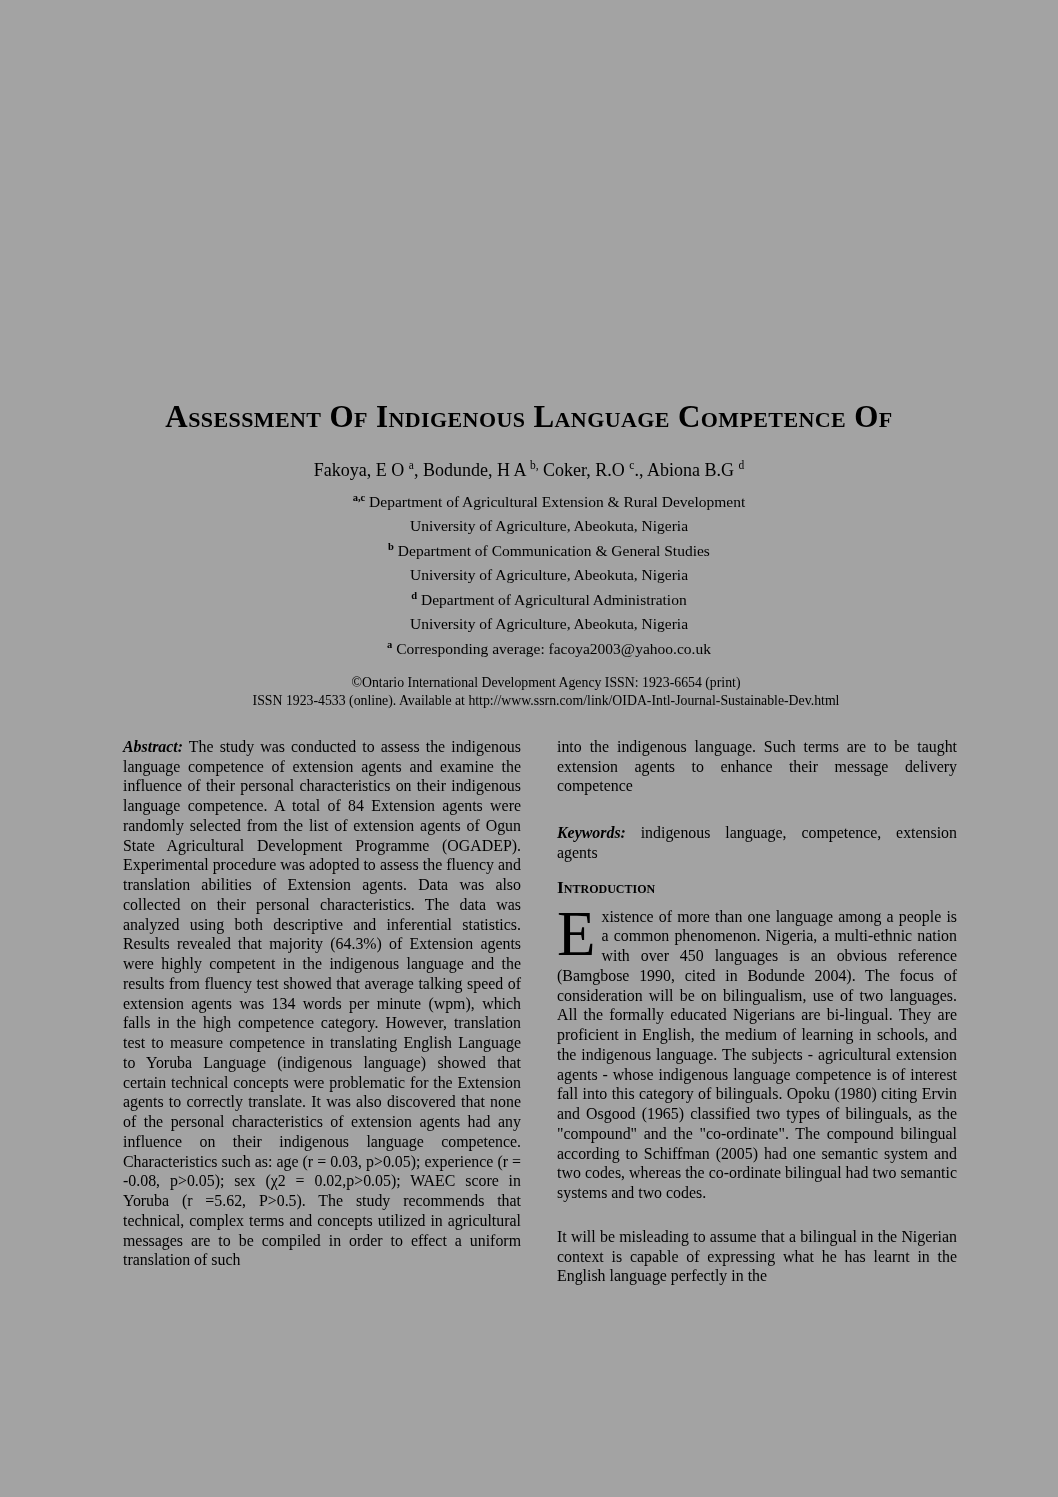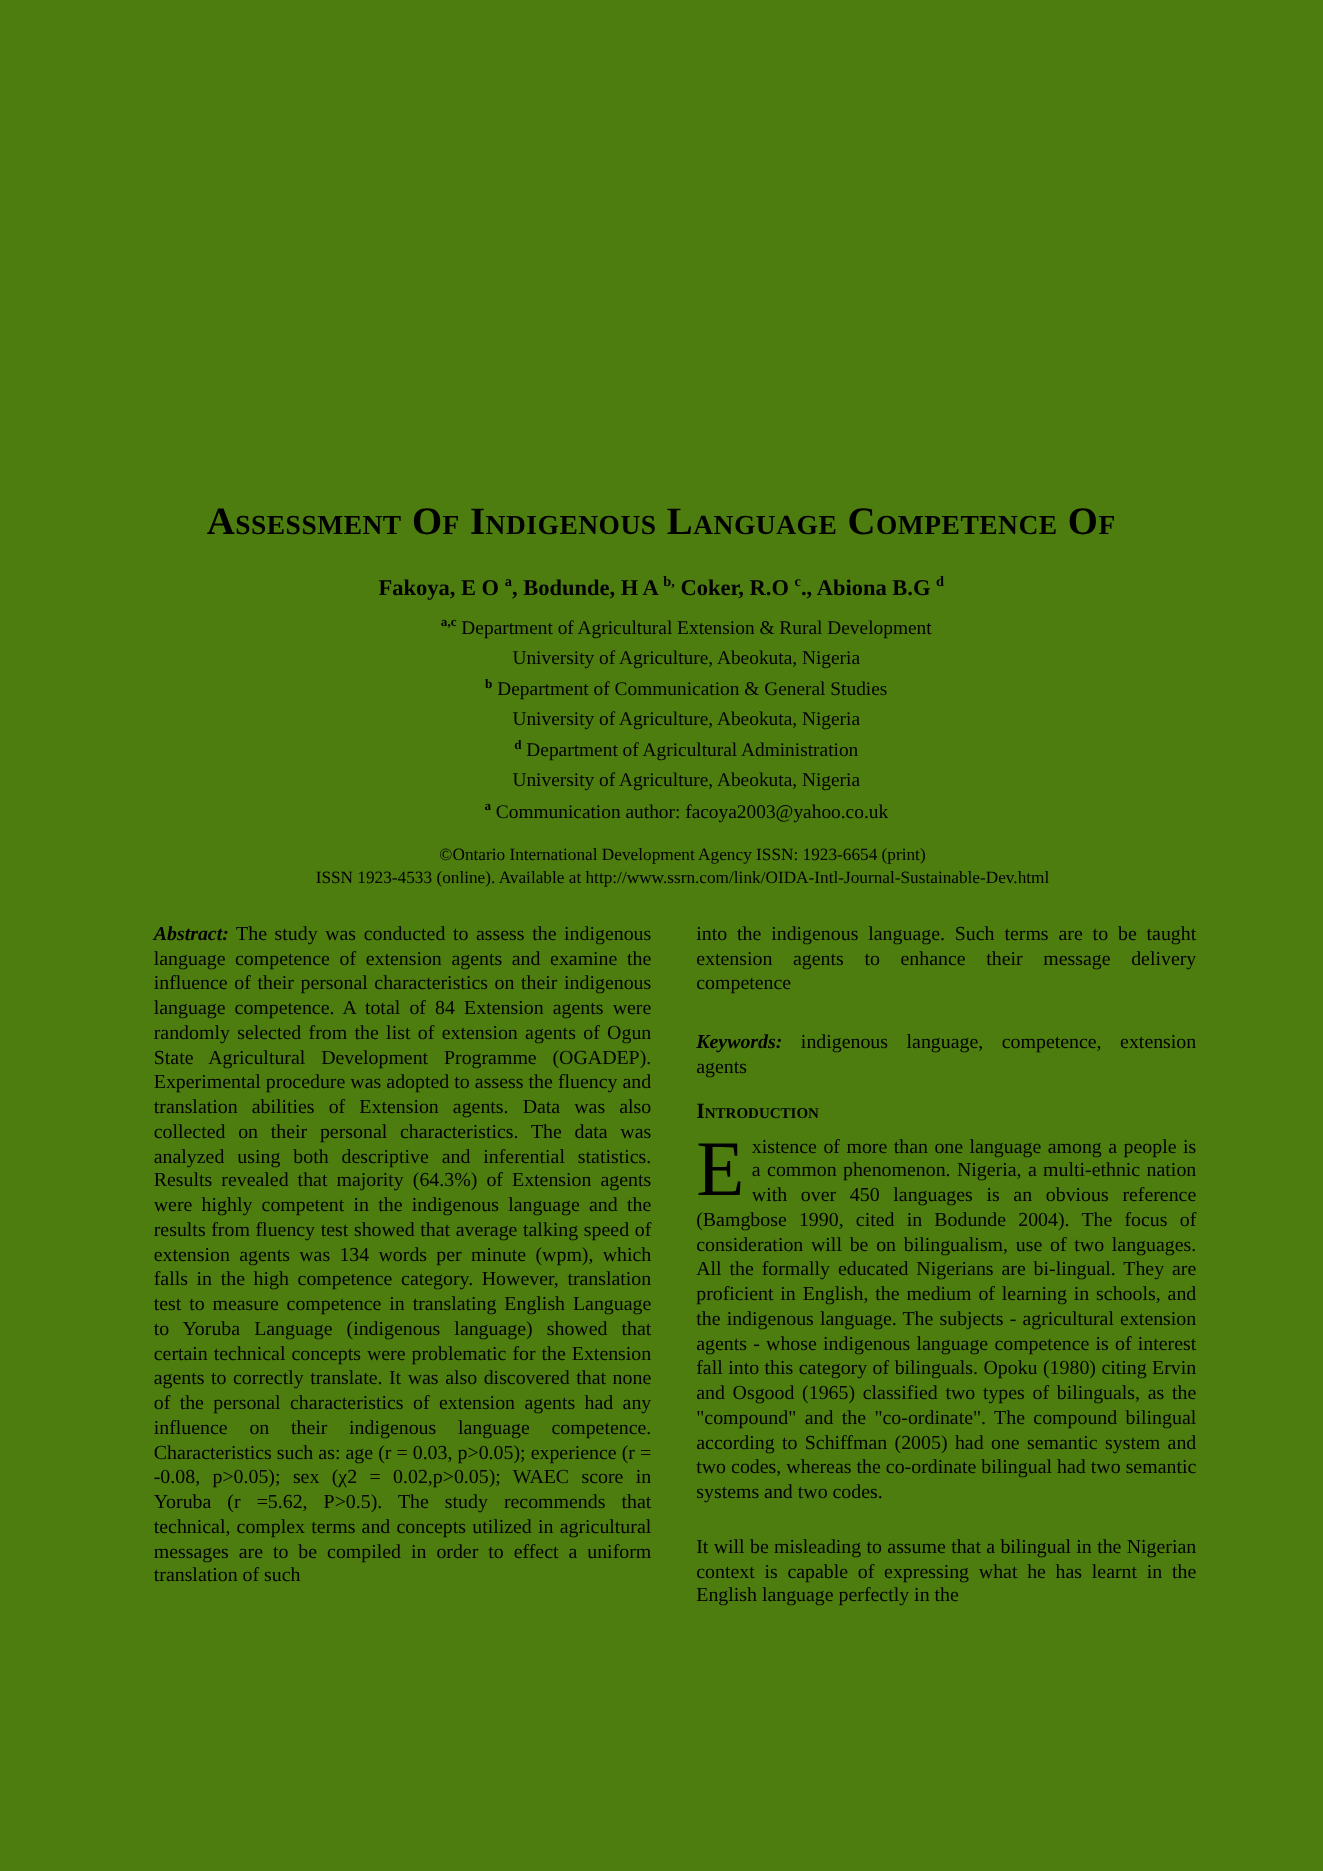--- a/index.html
+++ b/index.html
@@ -5,41 +5,41 @@
   html, body {
     margin: 0;
     padding: 0;
     background: #ffffff;
   }
   .page {
     position: relative;
     width: 1058px;
     height: 1497px;
     margin: 0 auto;
-    background: #4d7c0f;
+    background: #a3a3a3;
     color: #000000;
     font-family: "Liberation Serif", "DejaVu Serif", serif;
     overflow: hidden;
   }
   .page-header {
     text-align: center;
     padding-top: 399px;
   }
   .paper-title {
     margin: 0;
     font-weight: bold;
     font-variant: small-caps;
     font-size: 31px;
     line-height: 35px;
     letter-spacing: 0.4px;
   }
   .title-line { display: block; }
   .authors-line {
     margin-top: 25px;
-    font-weight: bold;
+    font-weight: normal;
     font-size: 18px;
     line-height: 22px;
   }
   .authors-line .sup {
     font-size: 11.5px;
     position: relative;
     top: -7px;
   }
   .affiliations {
     margin-top: 5px;
@@ -103,21 +103,21 @@
 
     <div class="authors-line"><span>Fakoya, E O </span><span class="sup">a</span><span>, Bodunde, H A </span><span class="sup">b,</span><span> Coker, R.O </span><span class="sup">c</span><span>., Abiona B.G </span><span class="sup">d</span></div>
 
     <div class="affiliations">
       <div class="affil-line"><sup>a,c</sup><span> Department of Agricultural Extension &amp; Rural Development</span></div>
       <div class="affil-line"><sup></sup><span>University of Agriculture, Abeokuta, Nigeria</span></div>
       <div class="affil-line"><sup>b</sup><span> Department of Communication &amp; General Studies</span></div>
       <div class="affil-line"><sup></sup><span>University of Agriculture, Abeokuta, Nigeria</span></div>
       <div class="affil-line"><sup>d</sup><span> Department of Agricultural Administration</span></div>
       <div class="affil-line"><sup></sup><span>University of Agriculture, Abeokuta, Nigeria</span></div>
-      <div class="affil-line"><sup>a</sup><span> Communication author: facoya2003@yahoo.co.uk</span></div>
+      <div class="affil-line"><sup>a</sup><span> Corresponding average: facoya2003@yahoo.co.uk</span></div>
     </div>
 
     <div class="issn-block">
       <div>©Ontario International Development Agency ISSN: 1923-6654 (print)</div>
       <div>ISSN 1923-4533 (online). Available at http://www.ssrn.com/link/OIDA-Intl-Journal-Sustainable-Dev.html</div>
     </div>
   </header>
 
   <main class="content-columns">
 

